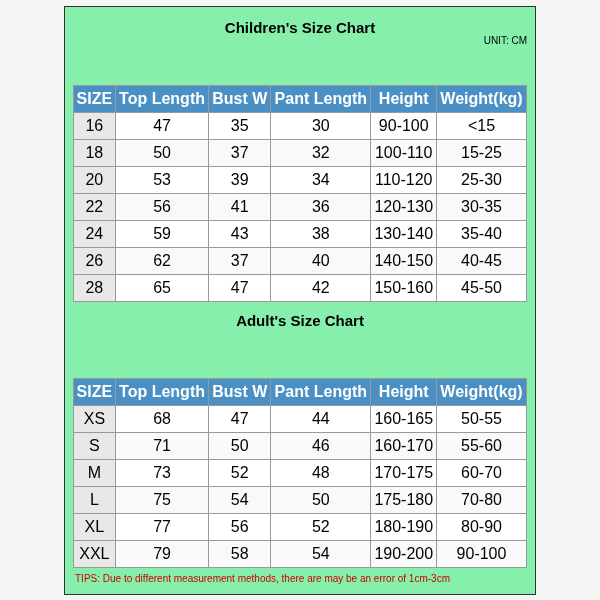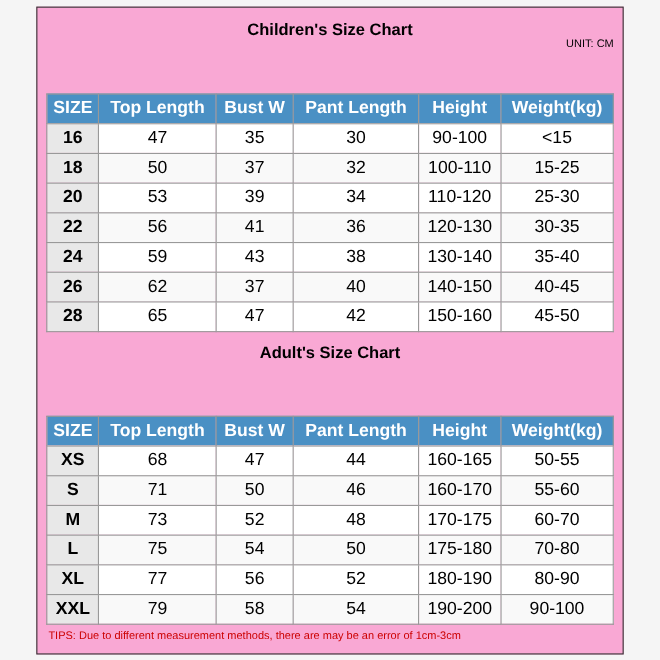--- a/index.html
+++ b/index.html
@@ -6,23 +6,23 @@
     body {
       width: 600px;
       height: 600px;
       background: #f5f5f5;
       font-family: Arial, sans-serif;
       display: flex;
       align-items: center;
       justify-content: center;
     }
     .container {
-      background: #f9a8d4;
+      background: #86efac;
       border: 1.5px solid #333;
-      width: 534px;
+      width: 472px;
       padding: 8px;
     }
     .section-title {
       text-align: center;
       font-size: 15px;
       font-weight: bold;
       padding: 4px 0 2px 0;
       position: relative;
     }
     .unit-label {
@@ -58,21 +58,21 @@
       background: #e8e8e8;
     }
     tr:nth-child(even) td {
       background: #f9f9f9;
     }
     tr:nth-child(odd) td {
       background: #fff;
     }
     td.size-col {
       background: #e8e8e8 !important;
-      font-weight: bold;
+      font-weight: normal;
     }
     .tips {
       font-size: 10px;
       color: #cc0000;
       text-align: left;
       padding: 5px 2px 2px 2px;
     }
     .section-gap {
       height: 6px;
     }

